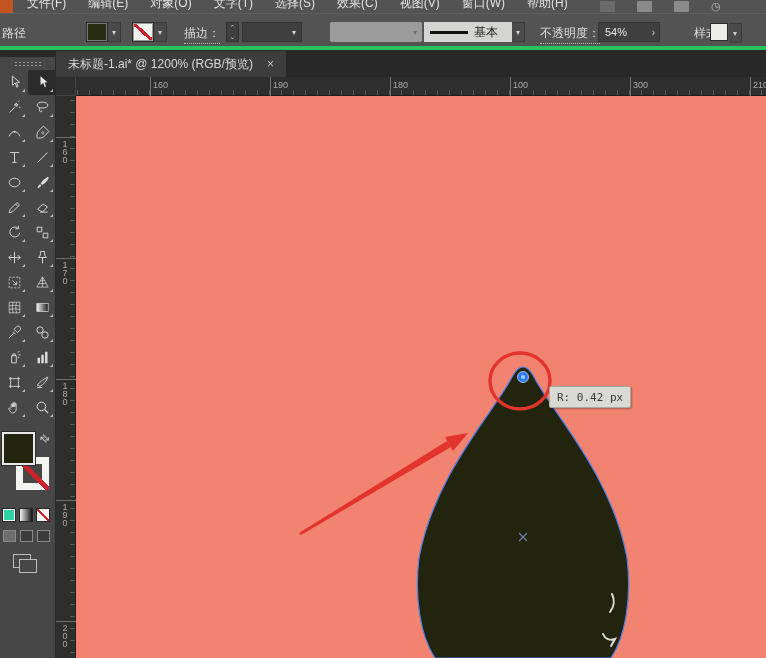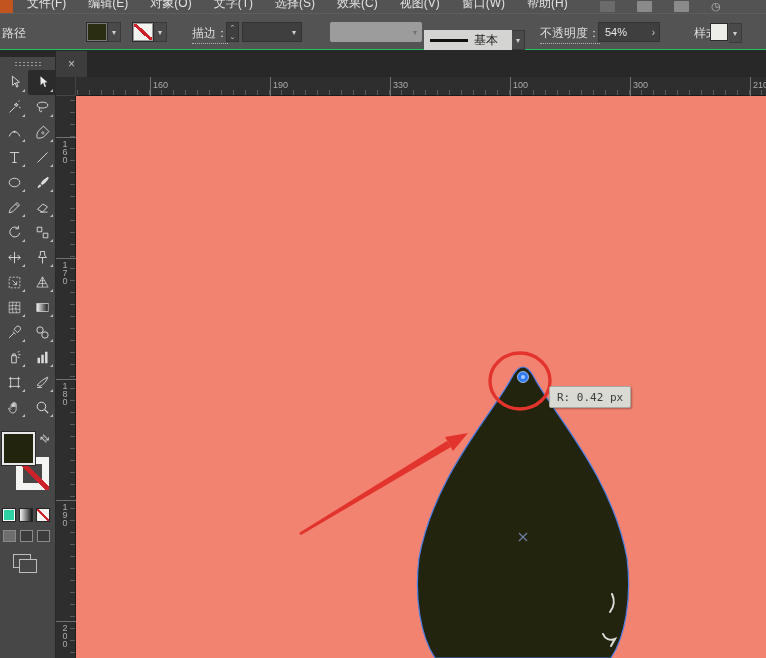--- a/index.html
+++ b/index.html
@@ -8,34 +8,34 @@
   
   .menubar{position:absolute;left:0;top:0;width:766px;height:13px;background:#535353;overflow:hidden;border-bottom:1px solid #5d5d5d}
   .logo{position:absolute;left:0;top:0;width:13px;height:13px;background:#C1541F}
   .menus{position:absolute;left:16px;top:-5px;display:flex}
   .menu-item{font-size:12px;color:#E2E2E2;padding:0 11px;white-space:nowrap}
   .topicons{position:absolute;right:40px;top:1px;display:flex;gap:22px}
   .topicon{width:15px;height:11px;background:#6b6b6b;border-radius:1px}
   .topicon.bright{background:#8a8a8a}
   .topicon.clock{background:none;color:#b5b5b5;font-size:11px;line-height:10px}
   
-  .controlbar{position:absolute;left:0;top:14px;width:766px;height:36px;background:#535353;border-bottom:1px solid #22c55e;box-sizing:border-box}
+  .controlbar{position:absolute;left:0;top:14px;width:766px;height:36px;background:#535353;border-bottom:4px solid #22c55e;box-sizing:border-box}
   .cb-label{position:absolute;top:11px;font-size:12px;color:#DEDEDE;white-space:nowrap}
   .cb-link{border-bottom:1px dotted #b5b5b5;padding-bottom:1px}
   .swatch-group{position:absolute;top:8px;display:flex;align-items:center}
   .cb-swatch{width:22px;height:20px;border:1px solid #2c2c2c;box-sizing:border-box}
   .cb-fill{background:#2A2D12;box-shadow:inset 0 0 0 1px #777}
   .cb-stroke{background:#F3F3F0 linear-gradient(to top right,transparent 44%,#CC2229 44%,#CC2229 56%,transparent 56%);box-shadow:inset 0 0 0 1px #999}
   .chev{width:13px;height:20px;background:#4a4a4a;border:1px solid #3a3a3a;border-left:none;color:#cfcfcf;font-size:8px;display:flex;align-items:center;justify-content:center;box-sizing:border-box}
   .stepper{position:absolute;left:226px;top:8px;width:13px;height:20px;background:#3F3F3F;border:1px solid #333;color:#cfcfcf;font-size:7px;line-height:9px;text-align:center;box-sizing:border-box}
   .dark-combo{position:absolute;top:8px;height:20px;background:#3F3F3F;border:1px solid #333;box-sizing:border-box;display:flex;align-items:center}
   .dark-combo .arr{margin-left:auto;width:14px;color:#cfcfcf;font-size:8px;text-align:center}
   .brush-combo{position:absolute;left:330px;top:8px;width:92px;height:20px;background:#9C9C9C;border-radius:2px;display:flex;align-items:center}
   .brush-combo .arr{margin-left:auto;width:14px;color:#6f6f6f;font-size:8px;text-align:center}
-  .profile-combo{position:absolute;left:424px;top:8px;height:28px;display:flex;align-items:flex-end}
+  .profile-combo{position:absolute;left:424px;top:8px;height:28px;display:flex;align-items:flex-start}
   .profile-box{width:88px;height:20px;background:#D4D4D2;display:flex;align-items:center;padding:0 6px;box-sizing:border-box;gap:6px}
   .profile-line{width:38px;height:3px;background:#111}
   .profile-name{font-size:12px;color:#222}
   .opacity-field{position:absolute;left:598px;top:8px;width:62px;height:20px;background:#3F3F3F;border:1px solid #333;box-sizing:border-box;display:flex;align-items:center;color:#E8E8E8;font-size:11px;padding-left:6px}
   .opacity-field .arr{margin-left:auto;color:#cfcfcf;font-size:10px;padding:0 4px}
   .style-swatch{position:absolute;left:710px;top:9px;width:18px;height:18px;background:#EDEDEA;border:1px solid #2c2c2c;box-sizing:border-box}
   .style-chev{position:absolute;left:729px;top:9px}
   
   .tabbar{position:absolute;left:0;top:50px;width:766px;height:27px;background:#282828}
   .tab{position:absolute;left:56px;top:1px;height:26px;background:#3D3D3D;display:flex;align-items:center;padding:0 12px;gap:14px}
@@ -113,21 +113,21 @@
   <div class="controlbar">
     <span class="cb-label" style="left:2px">路径</span>
     <div class="swatch-group" style="left:86px">
       <span class="cb-swatch cb-fill"></span>
       <span class="chev">▾</span>
     </div>
     <div class="swatch-group" style="left:132px">
       <span class="cb-swatch cb-stroke"></span>
       <span class="chev">▾</span>
     </div>
-    <span class="cb-label cb-link" style="left:192px">描边：</span>
+    <span class="cb-label cb-link" style="left:184px">描边：</span>
     <div class="stepper">⌃<br>⌄</div>
     <div class="dark-combo" style="left:242px;width:60px">
         <span class="arr">▾</span>
       </div>
     <div class="brush-combo">
         <span class="arr">▾</span>
       </div>
     <div class="profile-combo">
       <span class="profile-box">
         <span class="profile-line"></span>
@@ -140,32 +140,33 @@
       <span>54%</span>
       <span class="arr">›</span>
     </div>
     <span class="cb-label" style="left:694px">样式：</span>
     <span class="style-swatch"></span>
     <span class="chev style-chev">▾</span>
   </div>
 
   <div class="tabbar">
     <div class="tab">
+      <span class="tab-title">未标题-1.ai* @ 1200% (RGB/预览)</span>
       <span class="tab-close">×</span>
     </div>
   </div>
 
   <div class="corner"></div>
   <div class="hruler" id="hruler">
       <div class="hmajor" style="left: 74px;"></div>
       <div class="hlabel" style="left: 77px;">160</div>
       <div class="hmajor" style="left: 194px;"></div>
       <div class="hlabel" style="left: 197px;">190</div>
       <div class="hmajor" style="left: 314px;"></div>
-      <div class="hlabel" style="left: 317px;">330</div>
+      <div class="hlabel" style="left: 317px;">180</div>
       <div class="hmajor" style="left: 434px;"></div>
       <div class="hlabel" style="left: 437px;">100</div>
       <div class="hmajor" style="left: 554px;"></div>
       <div class="hlabel" style="left: 557px;">300</div>
       <div class="hmajor" style="left: 674px;"></div>
       <div class="hlabel" style="left: 677px;">210</div>
     </div>
   <div class="vruler" id="vruler">
       <div class="vmajor" style="top: 41px;"></div>
       <div class="vlabel" style="top: 44px;">1<br>6<br>0</div>

